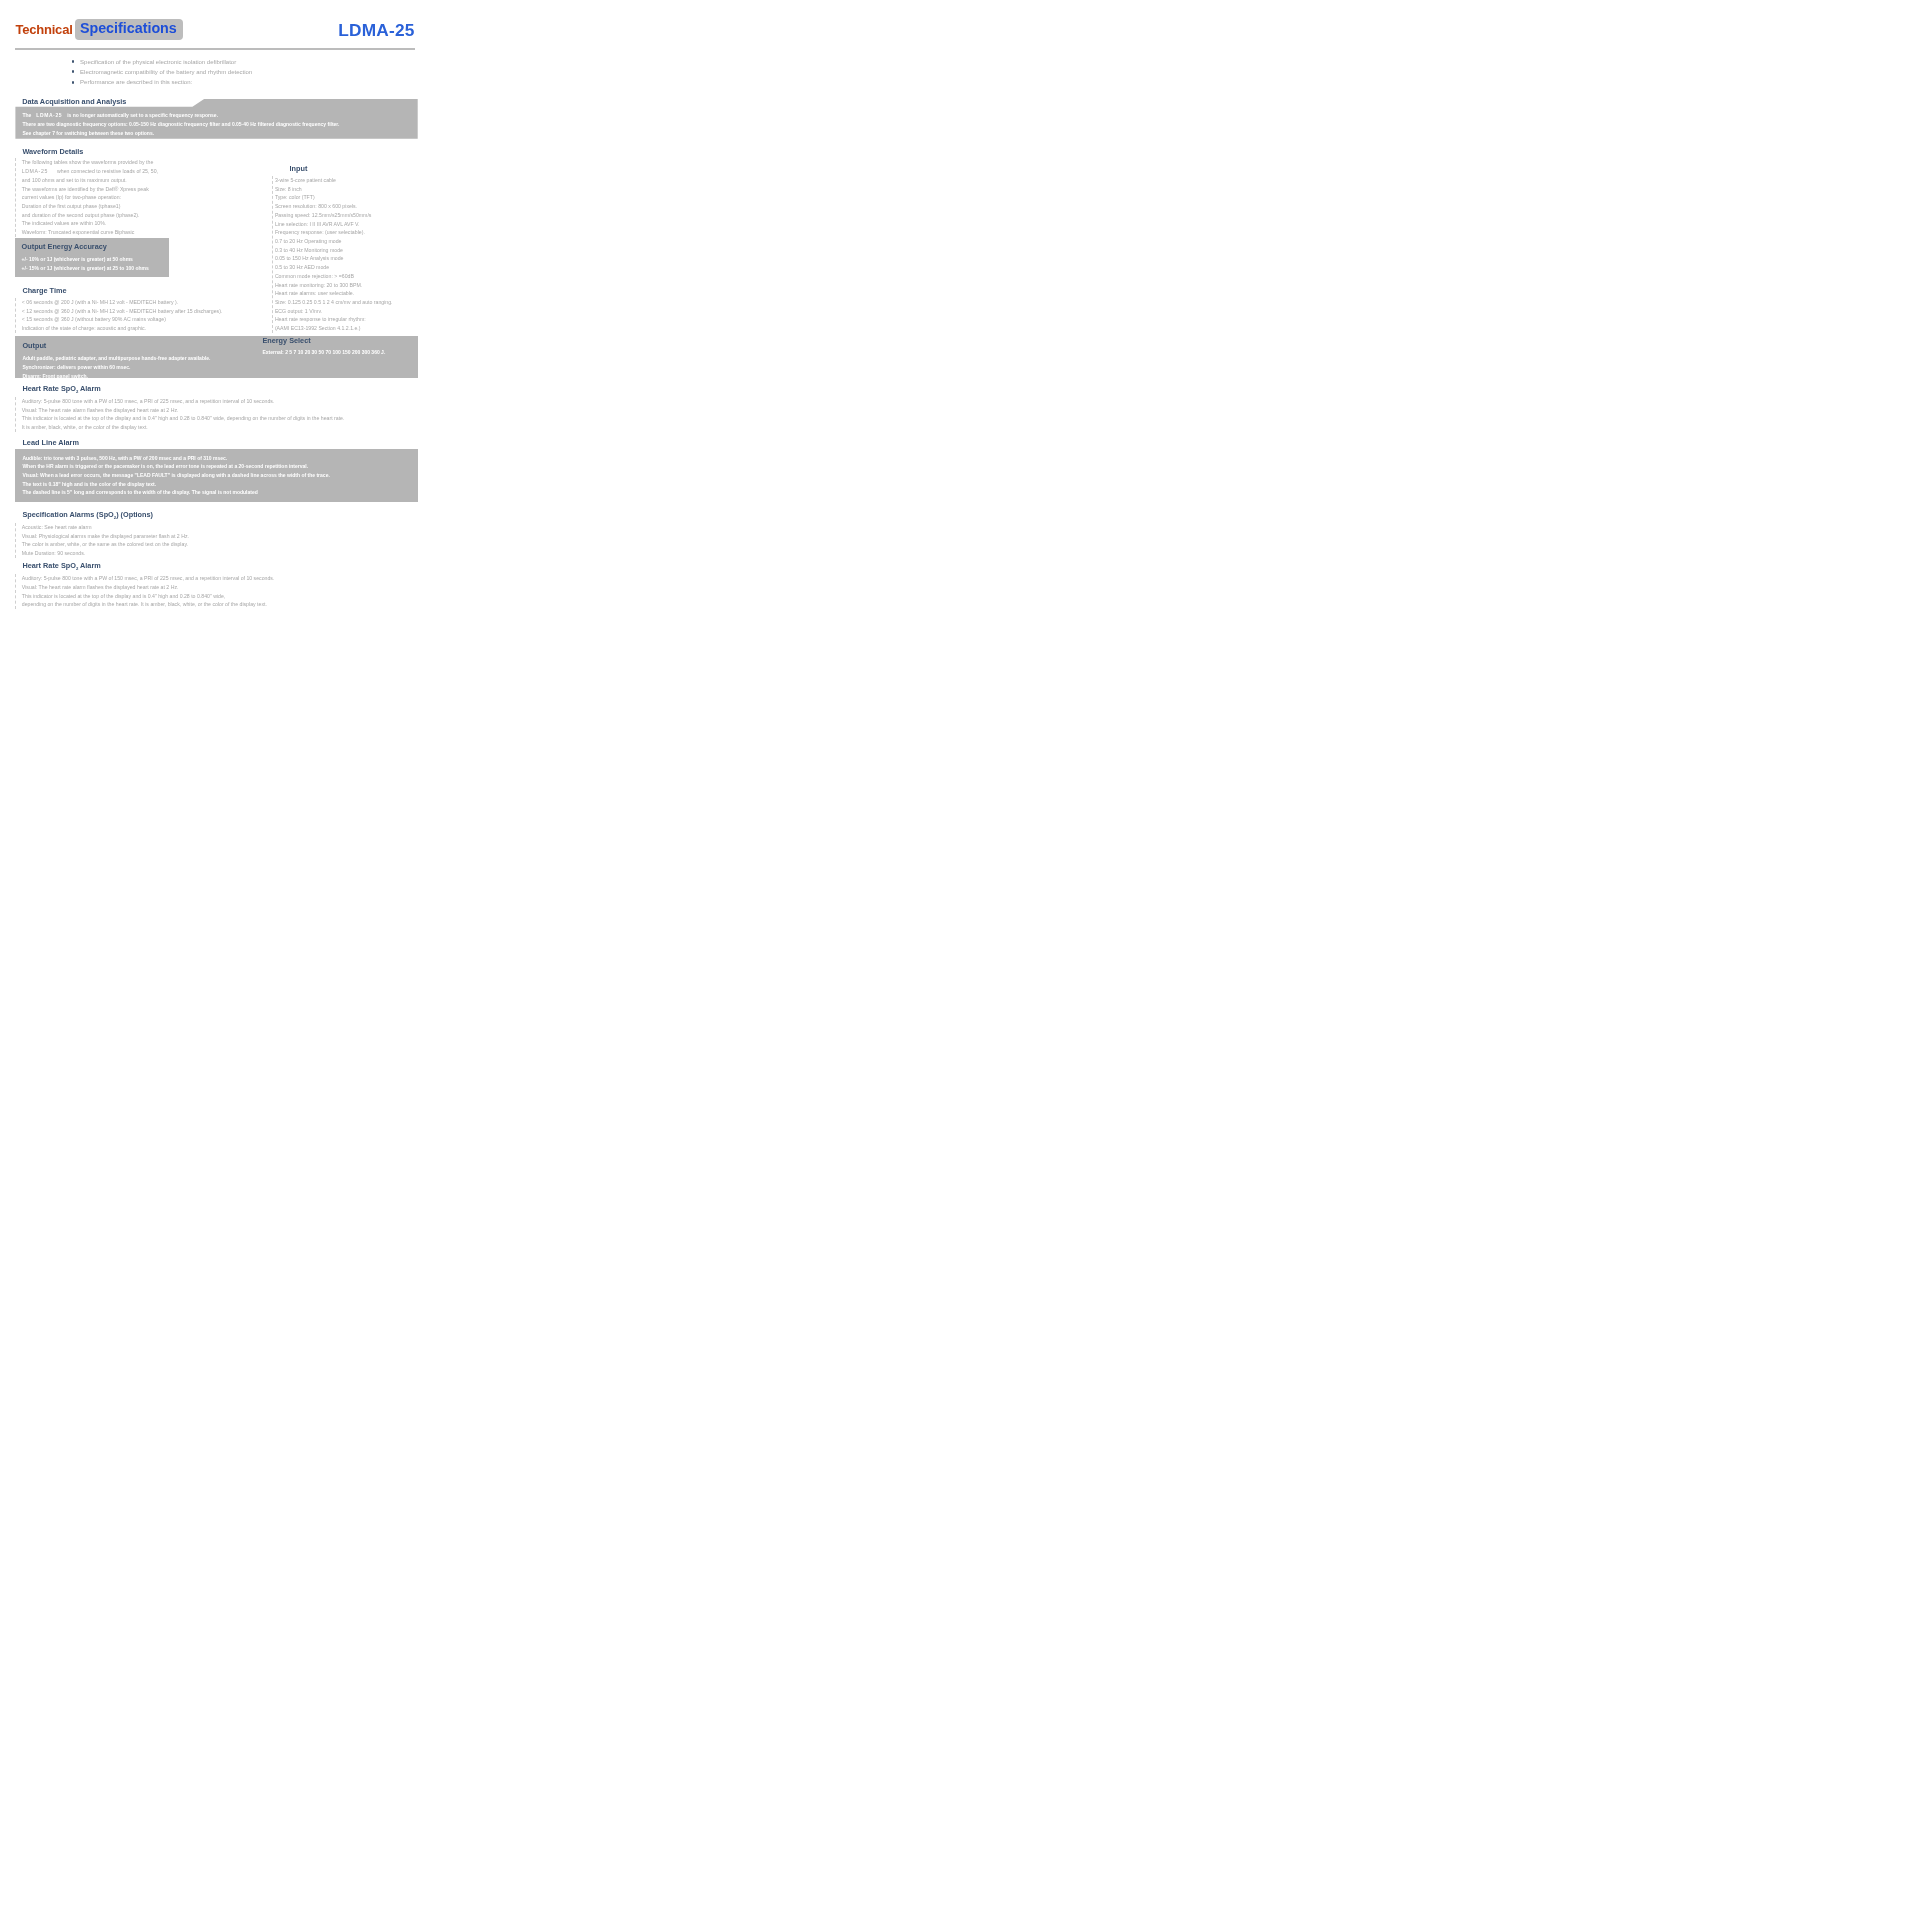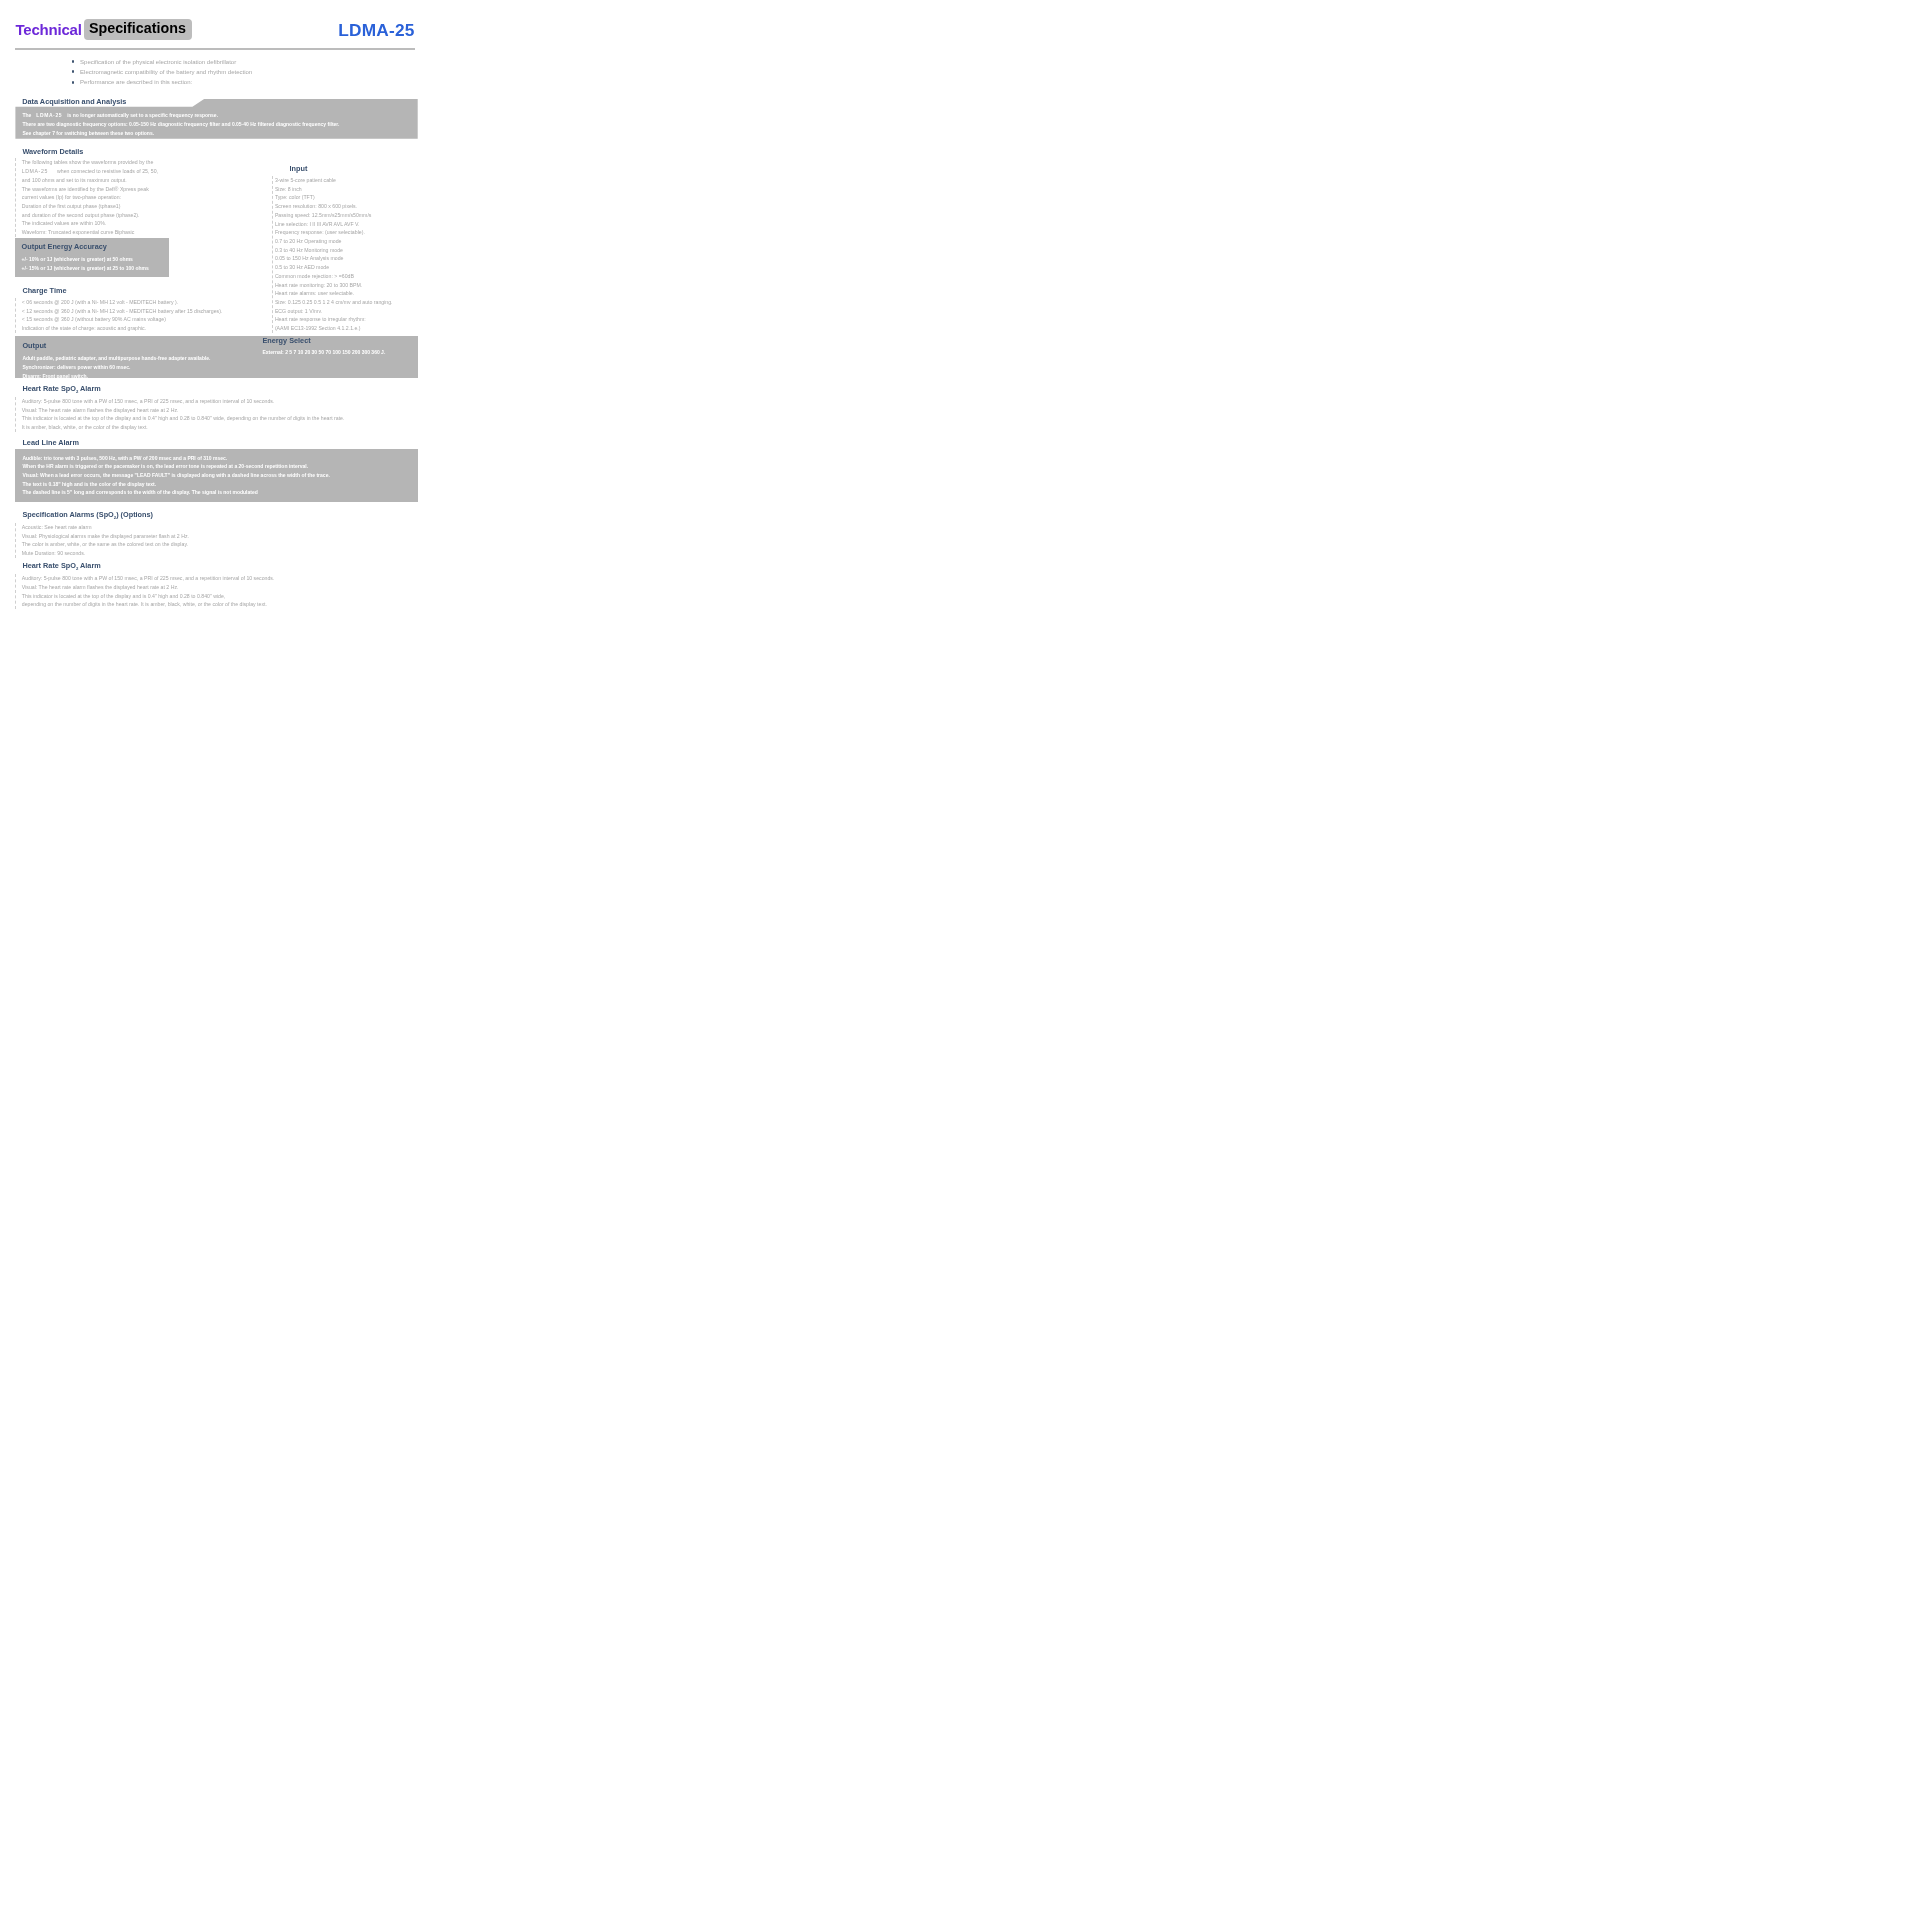--- a/index.html
+++ b/index.html
@@ -6,22 +6,22 @@
   .page {
     position:relative;
     width:430px; min-height:608px;
     background:#ffffff;
     font-family:"Liberation Sans", sans-serif;
     overflow:hidden;
   }
   
   .header { display:flex; justify-content:space-between; align-items:flex-start; padding:19px 15.4px 0 15.4px; }
   .title-wrap { display:flex; align-items:center; }
-  .title-left { font-size:15px; font-weight:bold; color:#6d28d9; letter-spacing:-0.2px; }
-  .title-badge { display:inline-block; background:#bdbdbd; color:#000000; border-radius:3.9px;
+  .title-left { font-size:13px; font-weight:bold; color:#c2410c; letter-spacing:-0.2px; }
+  .title-badge { display:inline-block; background:#bdbdbd; color:#1d4ed8; border-radius:3.9px;
                  padding:1.5px 6.2px 3.5px 4.6px; margin-left:2.7px; font-size:14.3px; font-weight:bold; line-height:1.1; }
   .product-big { font-size:17.3px; font-weight:bold; color:#2a61d8; letter-spacing:0.2px; margin-top:0.8px; }
   .rule { height:1.9px; background:#bcbcbc; margin:7.7px 15.4px 0 15.4px; }
   
   .bullets { margin:6.2px 0 0 72px; }
   .bullet { display:flex; align-items:center; color:#a6a6a6; font-size:6px; line-height:10.2px; }
   .dot { width:2.3px; height:3.1px; border-radius:50%; background:#3d536f; margin-right:5.8px; flex:0 0 auto; }
   
   .h { font-size:7.3px; font-weight:bold; color:#394f6d; line-height:1.2; }
   .h sub { font-size:0.58em; }

